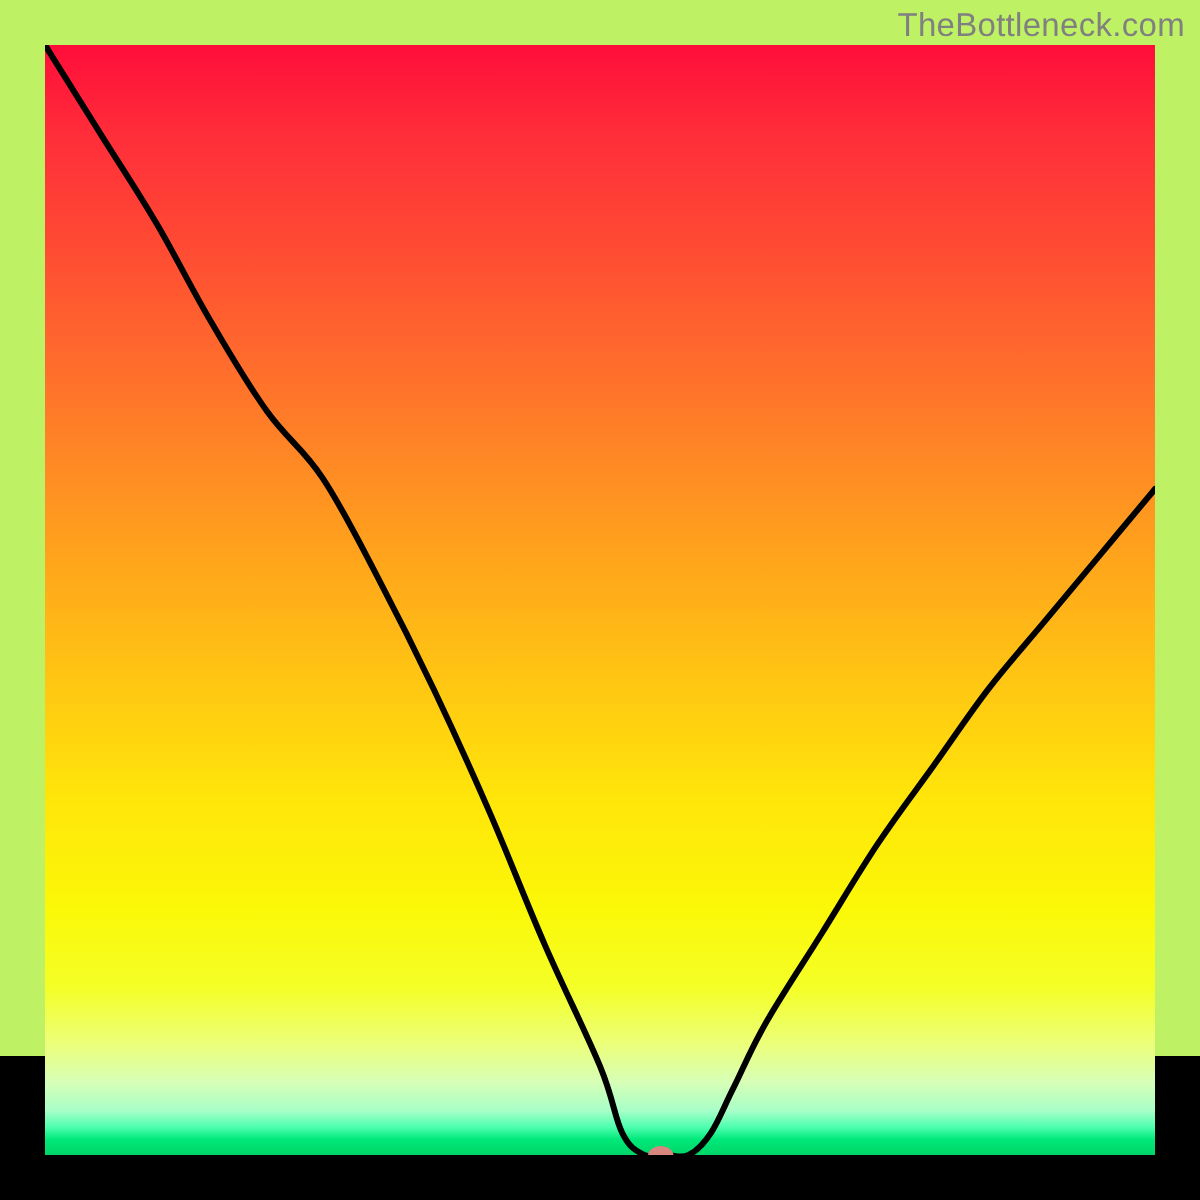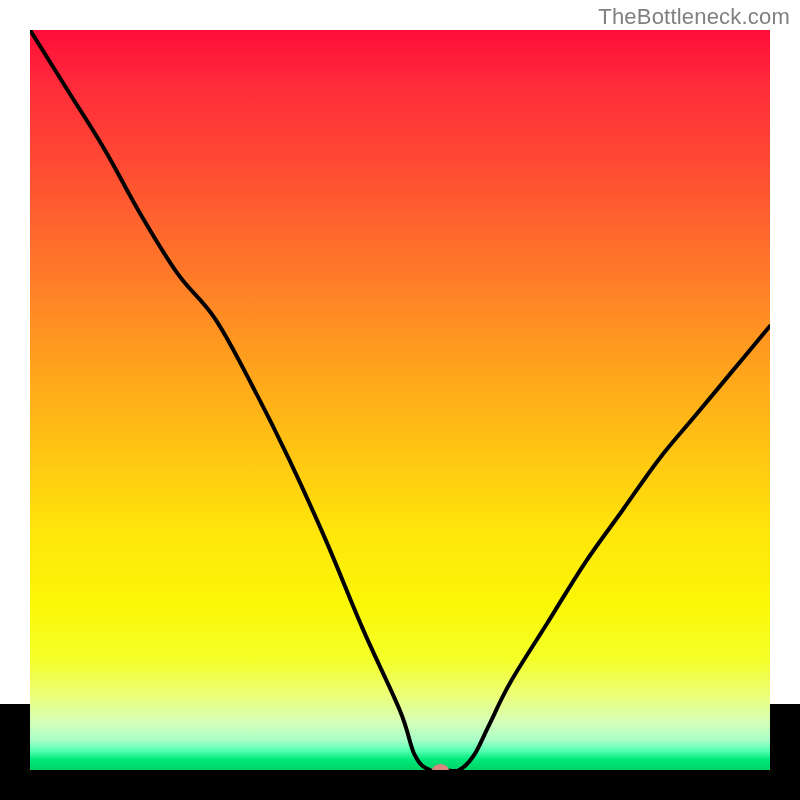--- a/index.html
+++ b/index.html
@@ -7,21 +7,21 @@
     padding: 0;
     width: 800px;
     height: 800px;
     background: #000;
     font-family: Arial, Helvetica, sans-serif;
   }
   .stage {
     position: relative;
     width: 800px;
     height: 704px;
-    background: #ffffff;
+    background: #bef264;
   }
   .plot {
     position: absolute;
     left: 30px;
     top: 30px;
     width: 740px;
     height: 740px;
     overflow: hidden;
   }
   .gradient {

